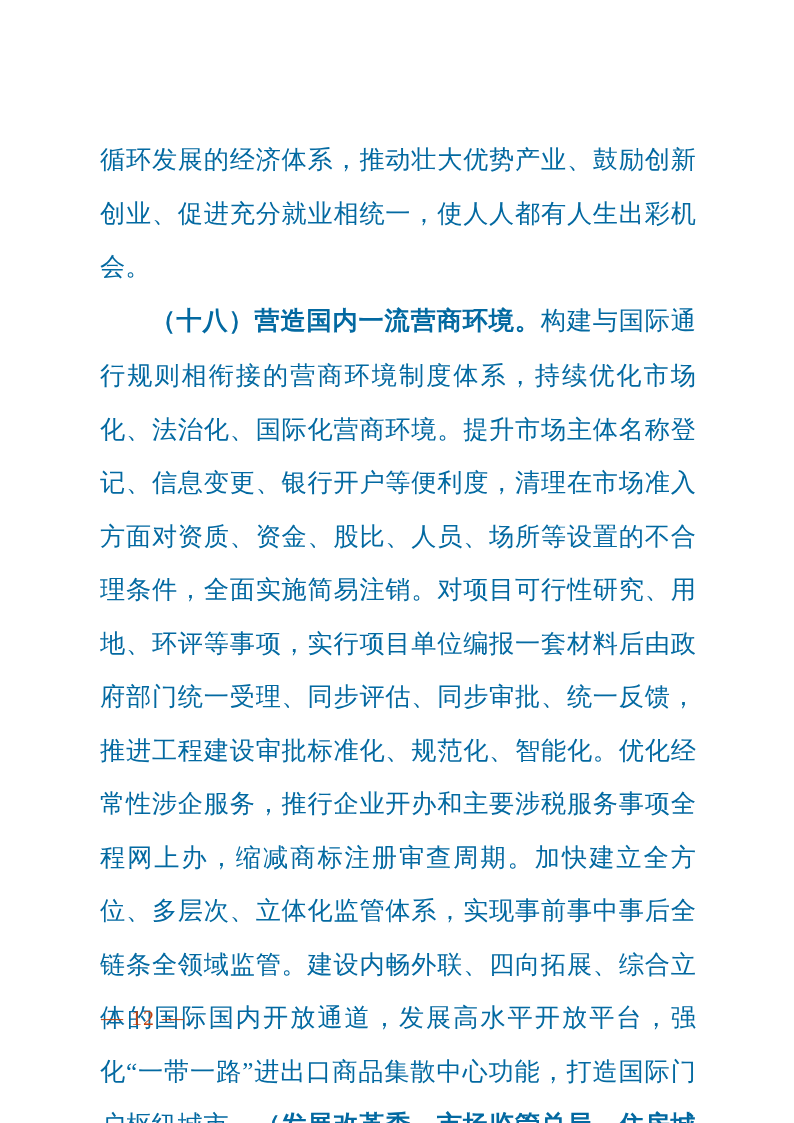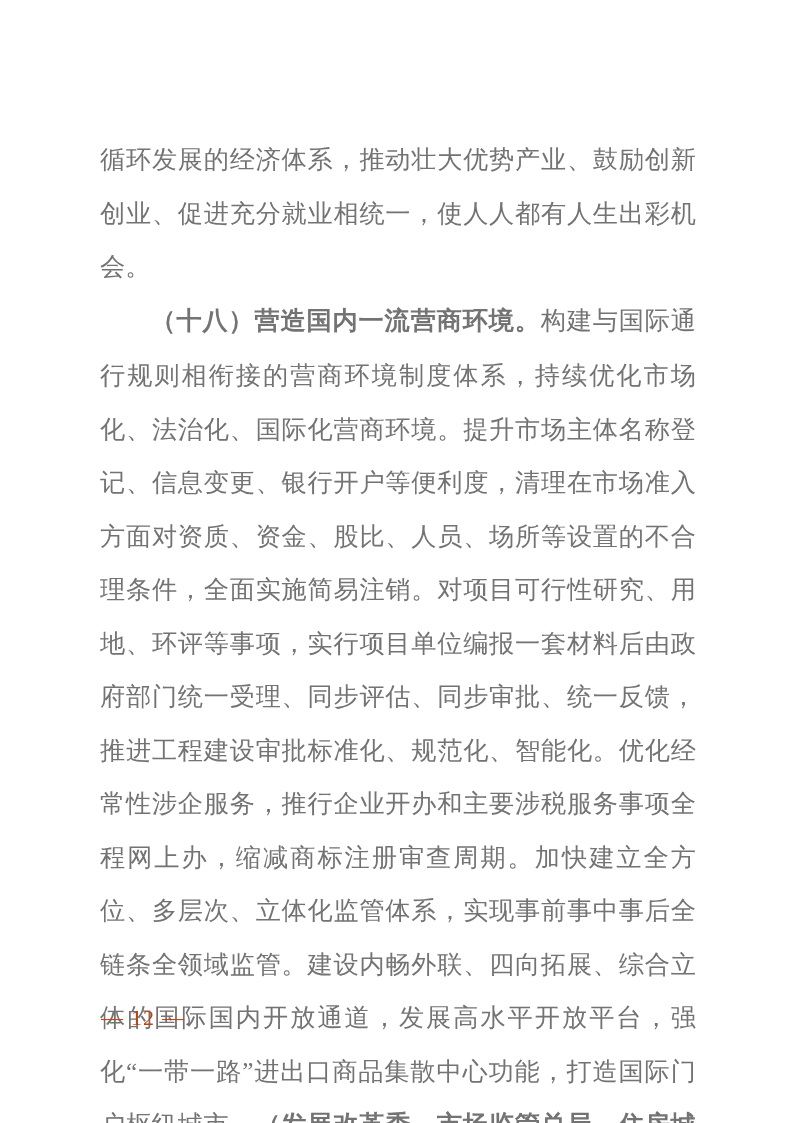--- a/index.html
+++ b/index.html
@@ -22,21 +22,21 @@
     position: absolute;
     left: 100px;
     top: 133px;
     width: 596px;
   }
 
   .para {
     margin: 0;
     font-size: 25.2px;
     line-height: 53.5px;
-    color: #737373;
+    color: #0369a1;
     text-align: justify;
     text-justify: inter-ideograph;
     letter-spacing: 0.15px;
     font-weight: 400;
     -webkit-font-smoothing: antialiased;
   }
 
   .para.indent {
     text-indent: 2em;
   }

